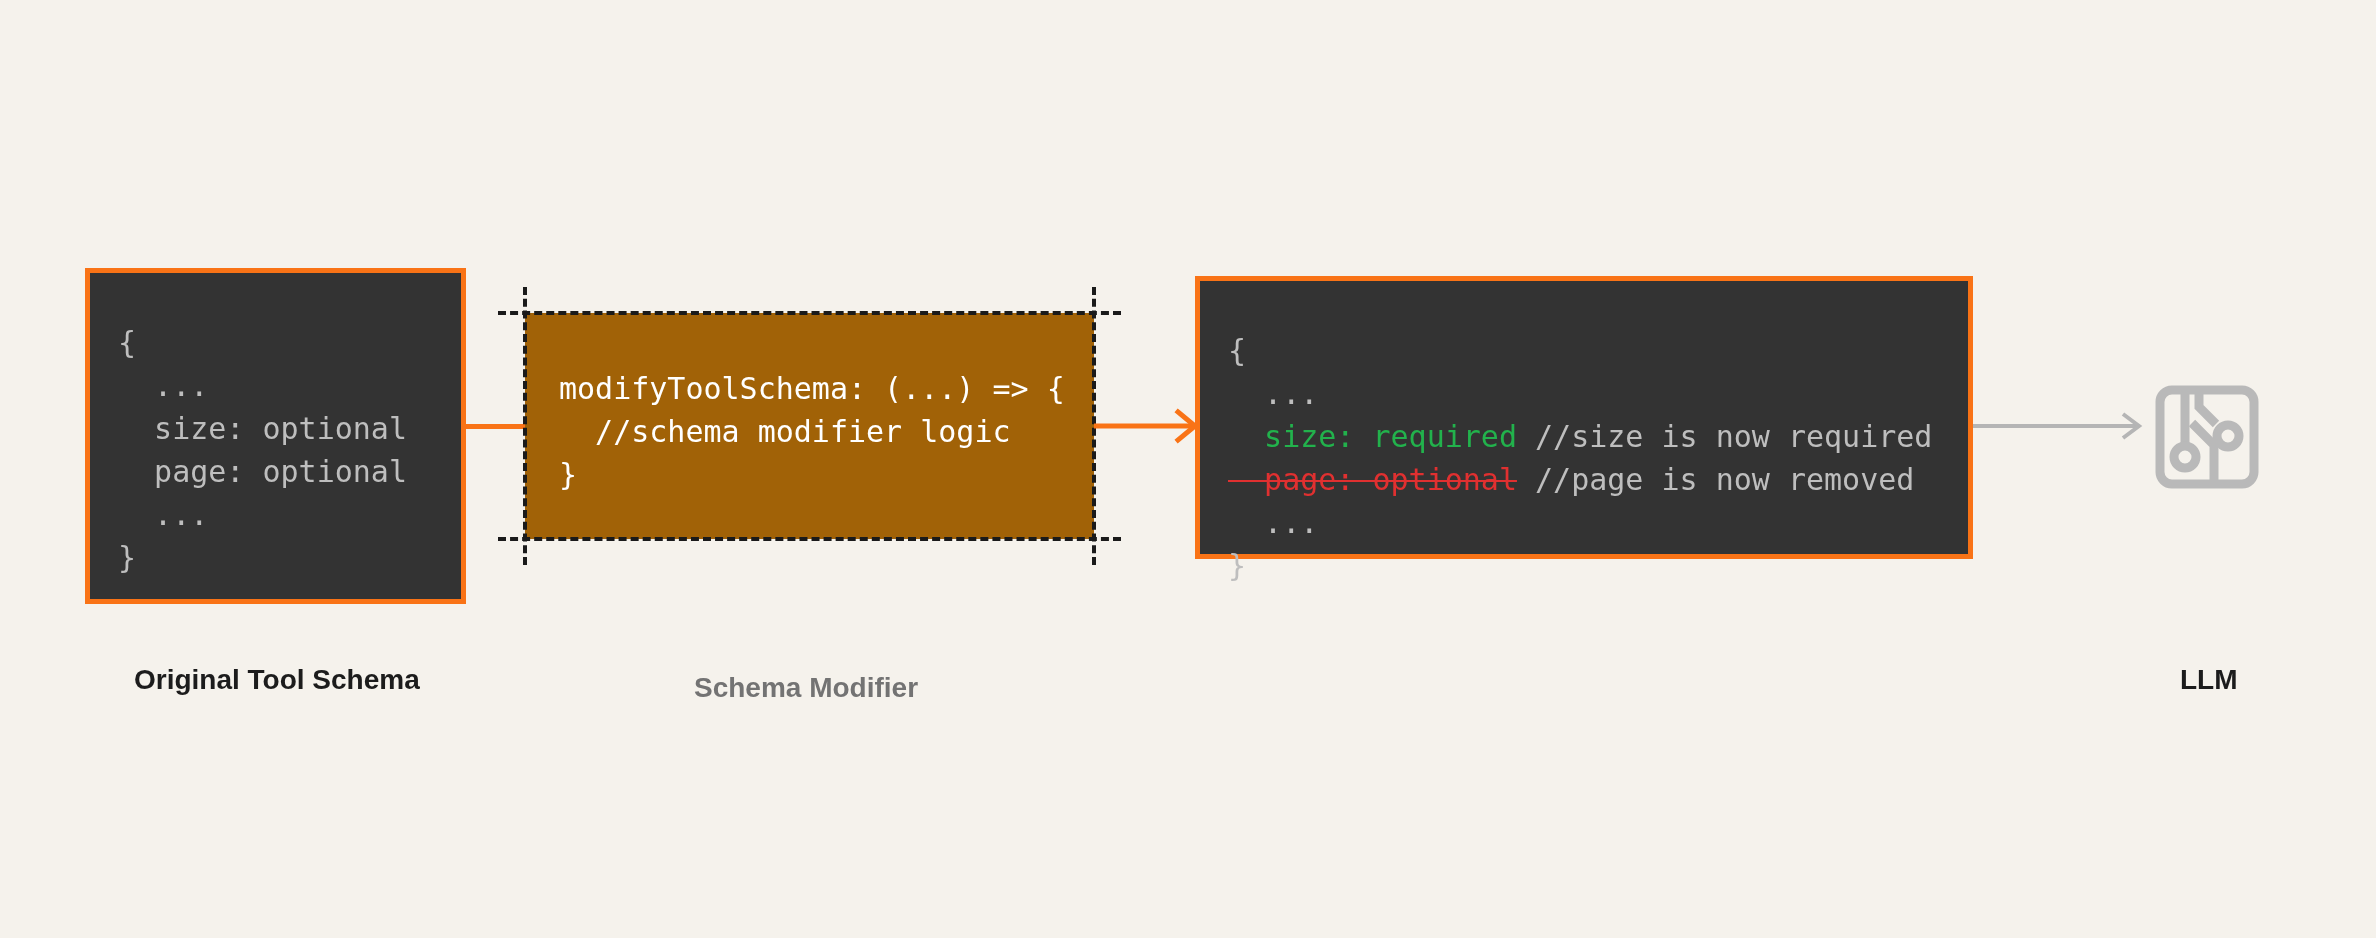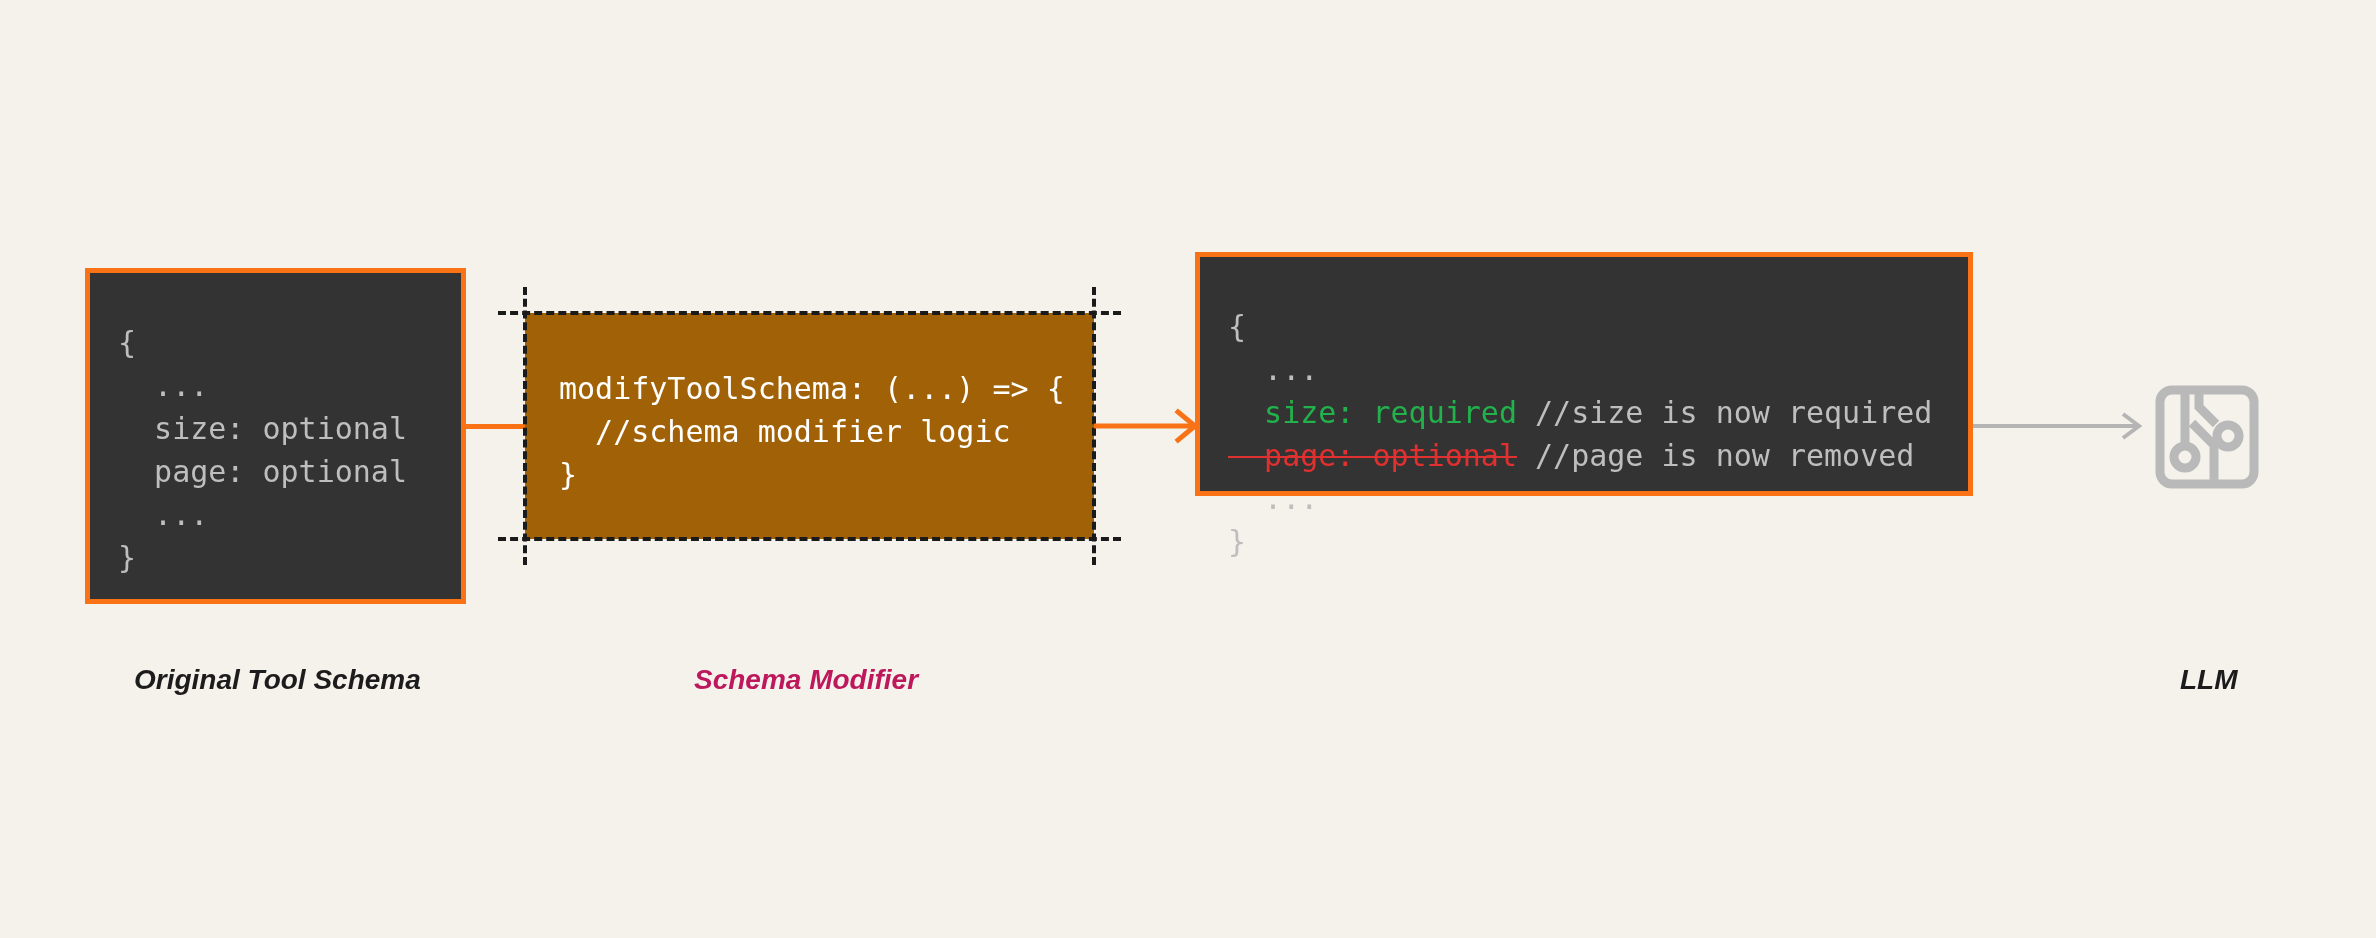--- a/index.html
+++ b/index.html
@@ -39,23 +39,23 @@
     width: 381px;
     height: 336px;
   }
   #box-original .code {
     position: absolute;
     left: 28px;
     top: 48px;
   }
   #box-transformed {
     left: 1195px;
-    top: 252px;
+    top: 276px;
     width: 778px;
-    height: 244px;
+    height: 283px;
   }
   #box-transformed .code {
     position: absolute;
     left: 28px;
     top: 48px;
   }
   .tok-green { color: #22B24C; }
   .tok-red   { color: #E03030; text-decoration: line-through; text-decoration-thickness: 2px; }
   .tok-dim   { color: #BEBEBE; }
 
@@ -136,23 +136,22 @@
   }
 
   
   .caption {
     position: absolute;
     font-family: "Liberation Sans", sans-serif;
     font-size: 28px;
     font-weight: bold;
     color: #1C1C1C;
     white-space: nowrap;
-    font-style: italic;
-  }
-  .caption.accent { color: #be185d; }
+  }
+  .caption.accent { color: #737373; margin-top: 8px; }
   #cap-original    { left: 134px;  top: 664px; }
   #cap-modifier    { left: 694px;  top: 664px; }
   #cap-transformed { left: 1437px; top: 664px; }
   #cap-llm         { left: 2180px; top: 664px; }
 </style>
 </head>
 <body>
 
 <div id="stage">
 

